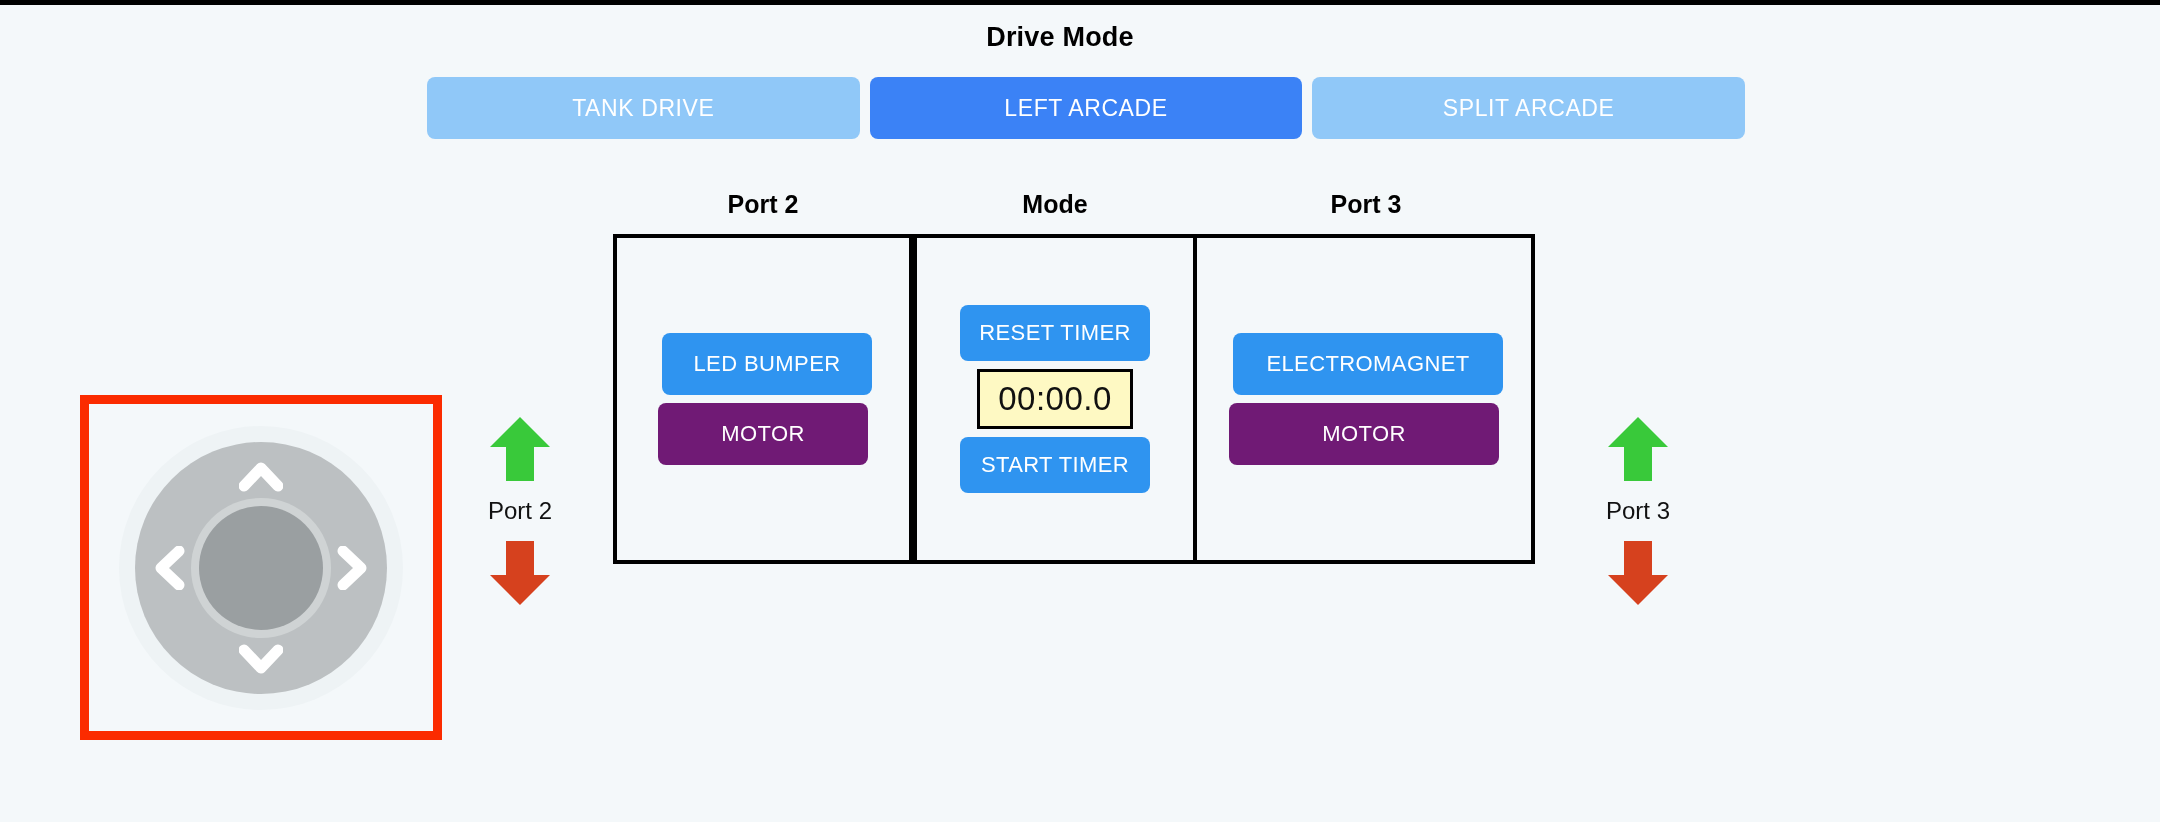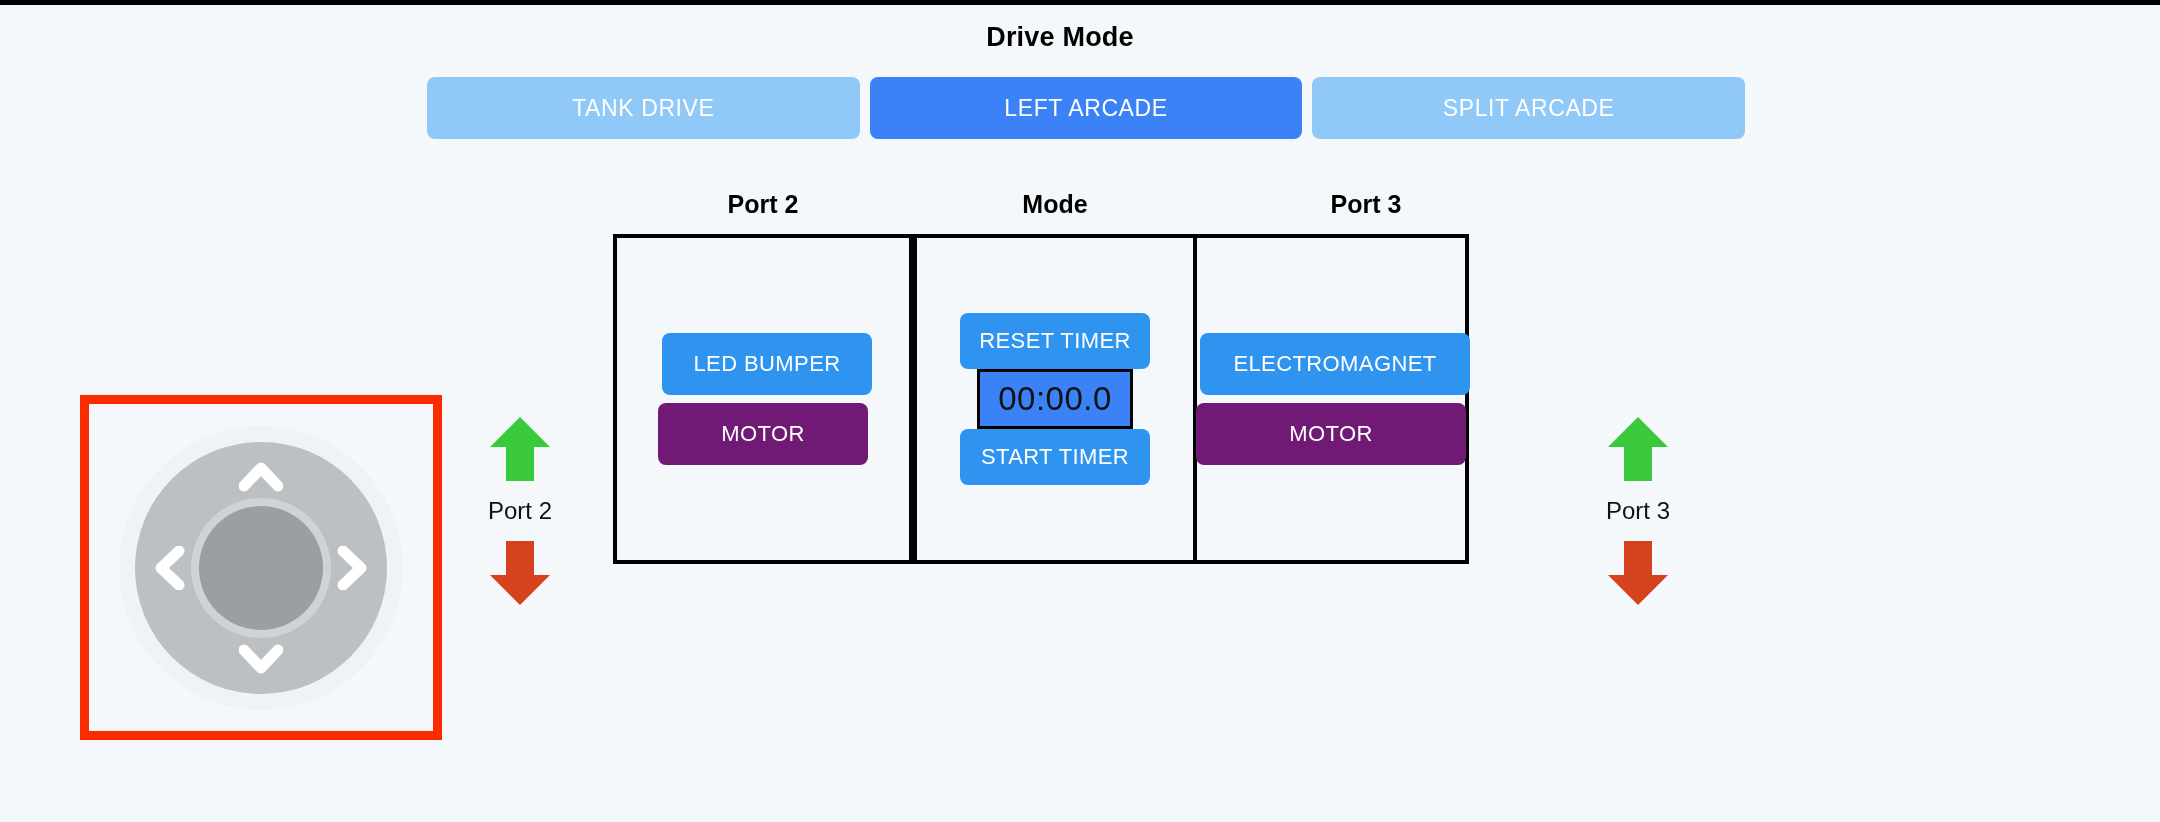--- a/index.html
+++ b/index.html
@@ -102,21 +102,21 @@
   }
   .col-port2 { width: 300px; }
   .col-timer { width: 284px; border-left: none; border-right: none; }
   .col-timer-wrap {
     width: 284px;
     box-sizing: border-box;
     border-left: 4px solid #000;
     border-right: 4px solid #000;
     display: flex;
   }
-  .col-port3 { width: 272px; border-left: none; }
+  .col-port3 { width: 338px; border-left: none; }
 
   .port-stack {
     display: flex;
     flex-direction: column;
     gap: 8px;
     width: 100%;
     align-items: center;
   }
   .port-btn {
     width: 210px;
@@ -135,20 +135,21 @@
   }
   .col-port3 .port-btn { width: 270px; }
   .port-btn.on  { background: #2f94f0; margin-left: 8px; }
   .port-btn.off { background: #701a75; }
 
   
   .timer-stack {
     display: flex;
     flex-direction: column;
     align-items: center;
+    gap: 8px;
     width: 100%;
   }
   .timer-btn {
     width: 190px;
     height: 56px;
     border: none;
     border-radius: 8px;
     background: #2f94f0;
     color: #fff;
     font-size: 22px;
@@ -157,21 +158,21 @@
     align-items: center;
     justify-content: center;
     cursor: pointer;
     letter-spacing: .4px;
     padding: 0;
   }
   .timer-display {
     width: 150px;
     height: 54px;
     border: 3px solid #000000;
-    background: #3b82f6;
+    background: #fef9c3;
     color: #111111;
     font-size: 33px;
     display: flex;
     align-items: center;
     justify-content: center;
     font-family: "Liberation Sans", sans-serif;
     letter-spacing: .5px;
   }
 
   

